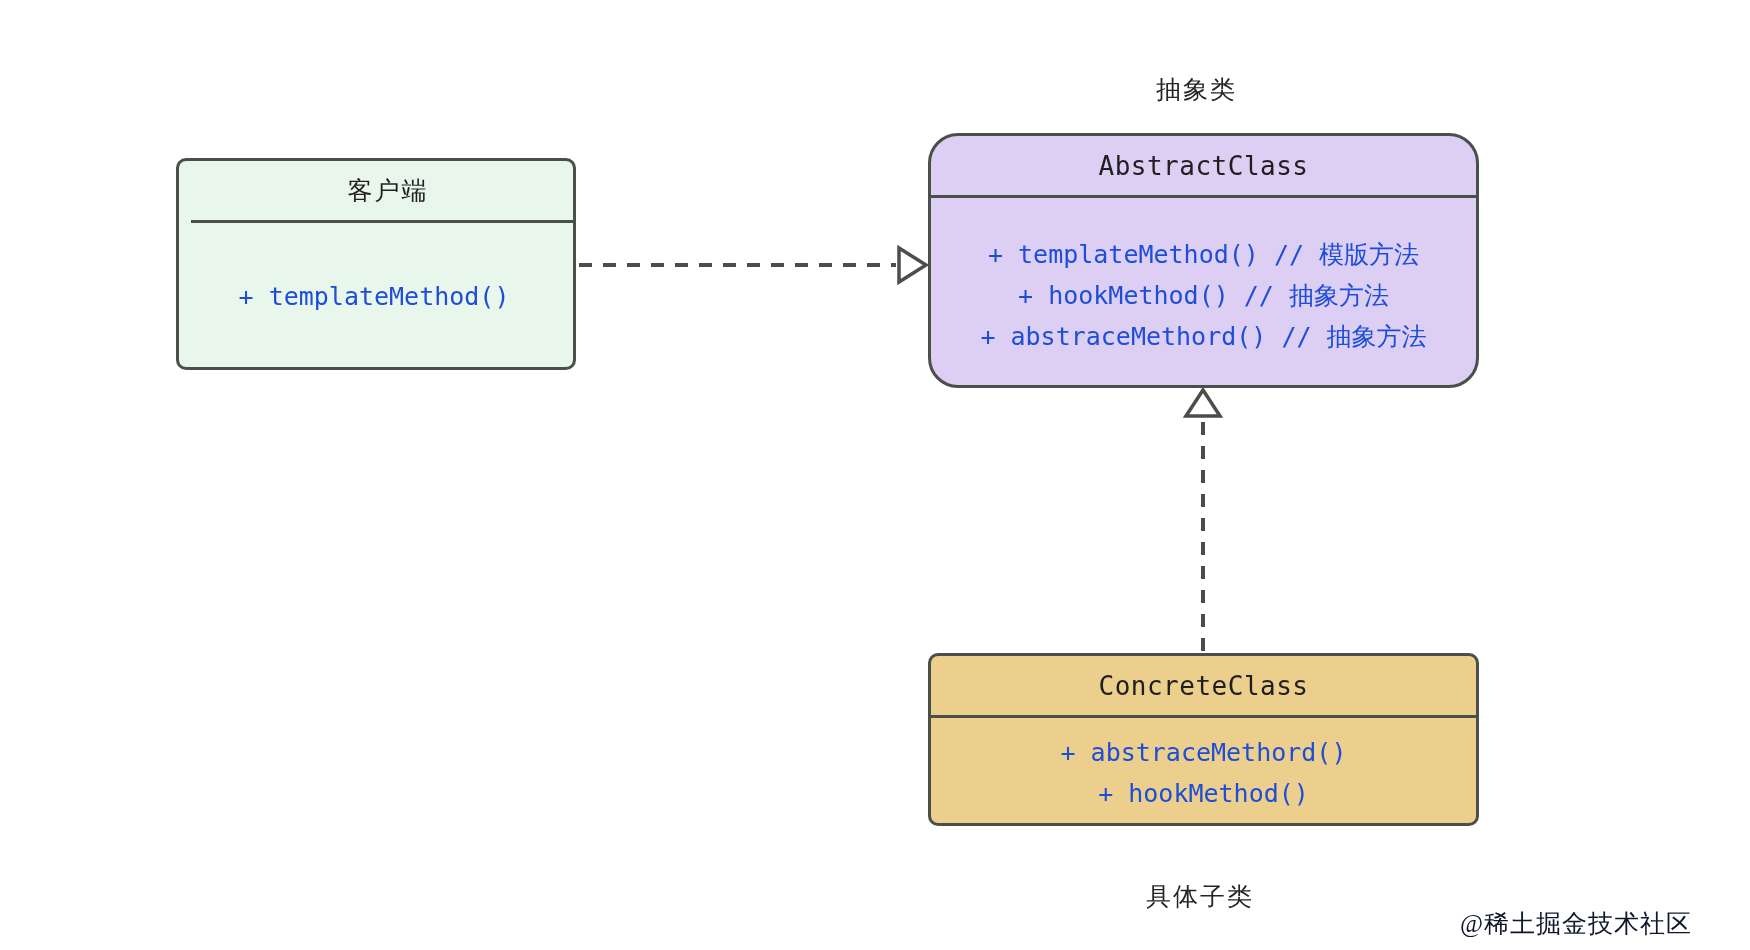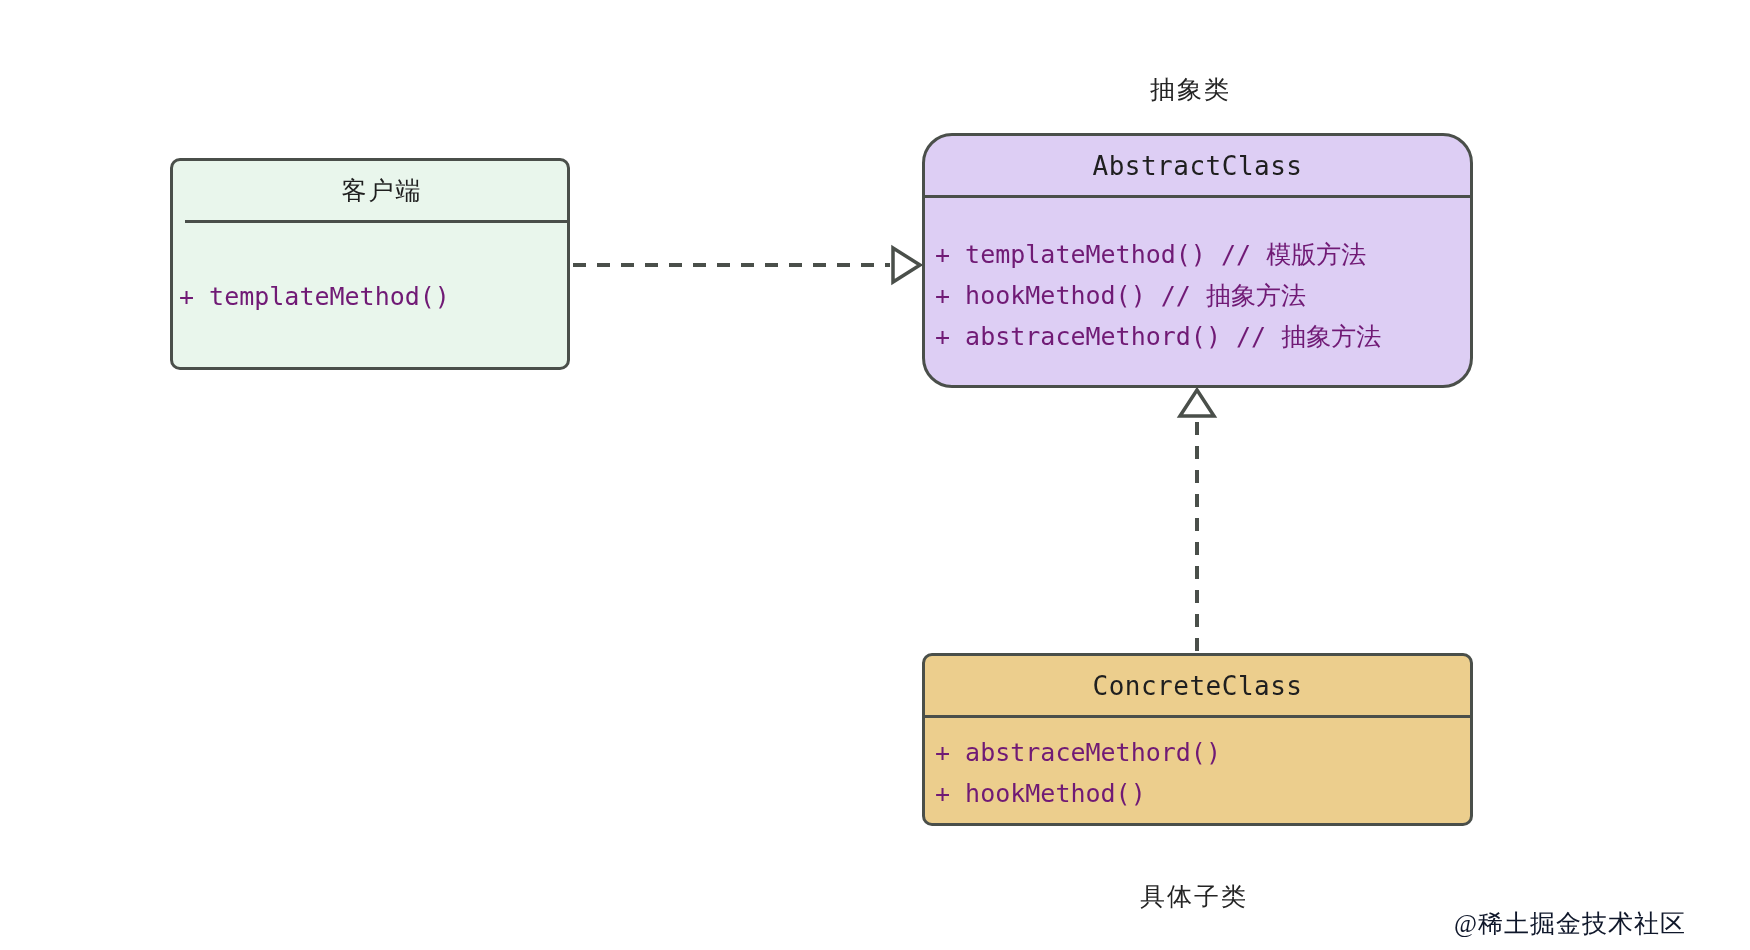--- a/index.html
+++ b/index.html
@@ -11,21 +11,21 @@
     width: 1750px;
     height: 950px;
     position: relative;
     overflow: hidden;
     font-family: "DejaVu Sans", sans-serif;
     -webkit-font-smoothing: antialiased;
   }
 
   #canvas {
     position: absolute;
-    left: 0;
+    left: 6px;
     top: 0;
     width: 1704px;
     height: 950px;
   }
 
   
   .uml-box {
     position: absolute;
     box-sizing: border-box;
     border: 3px solid #4a4f4a;
@@ -56,22 +56,23 @@
     width: 100%;
     display: flex;
     flex-direction: column;
     justify-content: center;
     padding: 0 10px;
   }
   .uml-row {
     font-family: "DejaVu Sans Mono", monospace;
     font-size: 25px;
     line-height: 41px;
-    color: #701a75;
+    color: #1d4ed8;
     white-space: pre;
+    text-align: center;
   }
 
   
   #box-client      { left: 170px; top: 158px; width: 400px; height: 212px; background: #e9f6ec; }
   #box-client .uml-header { height: 62px; }
   #box-client .uml-body   { height: 147px; padding-left: 6px; }
 
   
   #box-abstract    { left: 922px; top: 133px; width: 551px; height: 255px; background: #ddcef4; border-radius: 30px; }
   #box-abstract .uml-header { height: 62px; }

